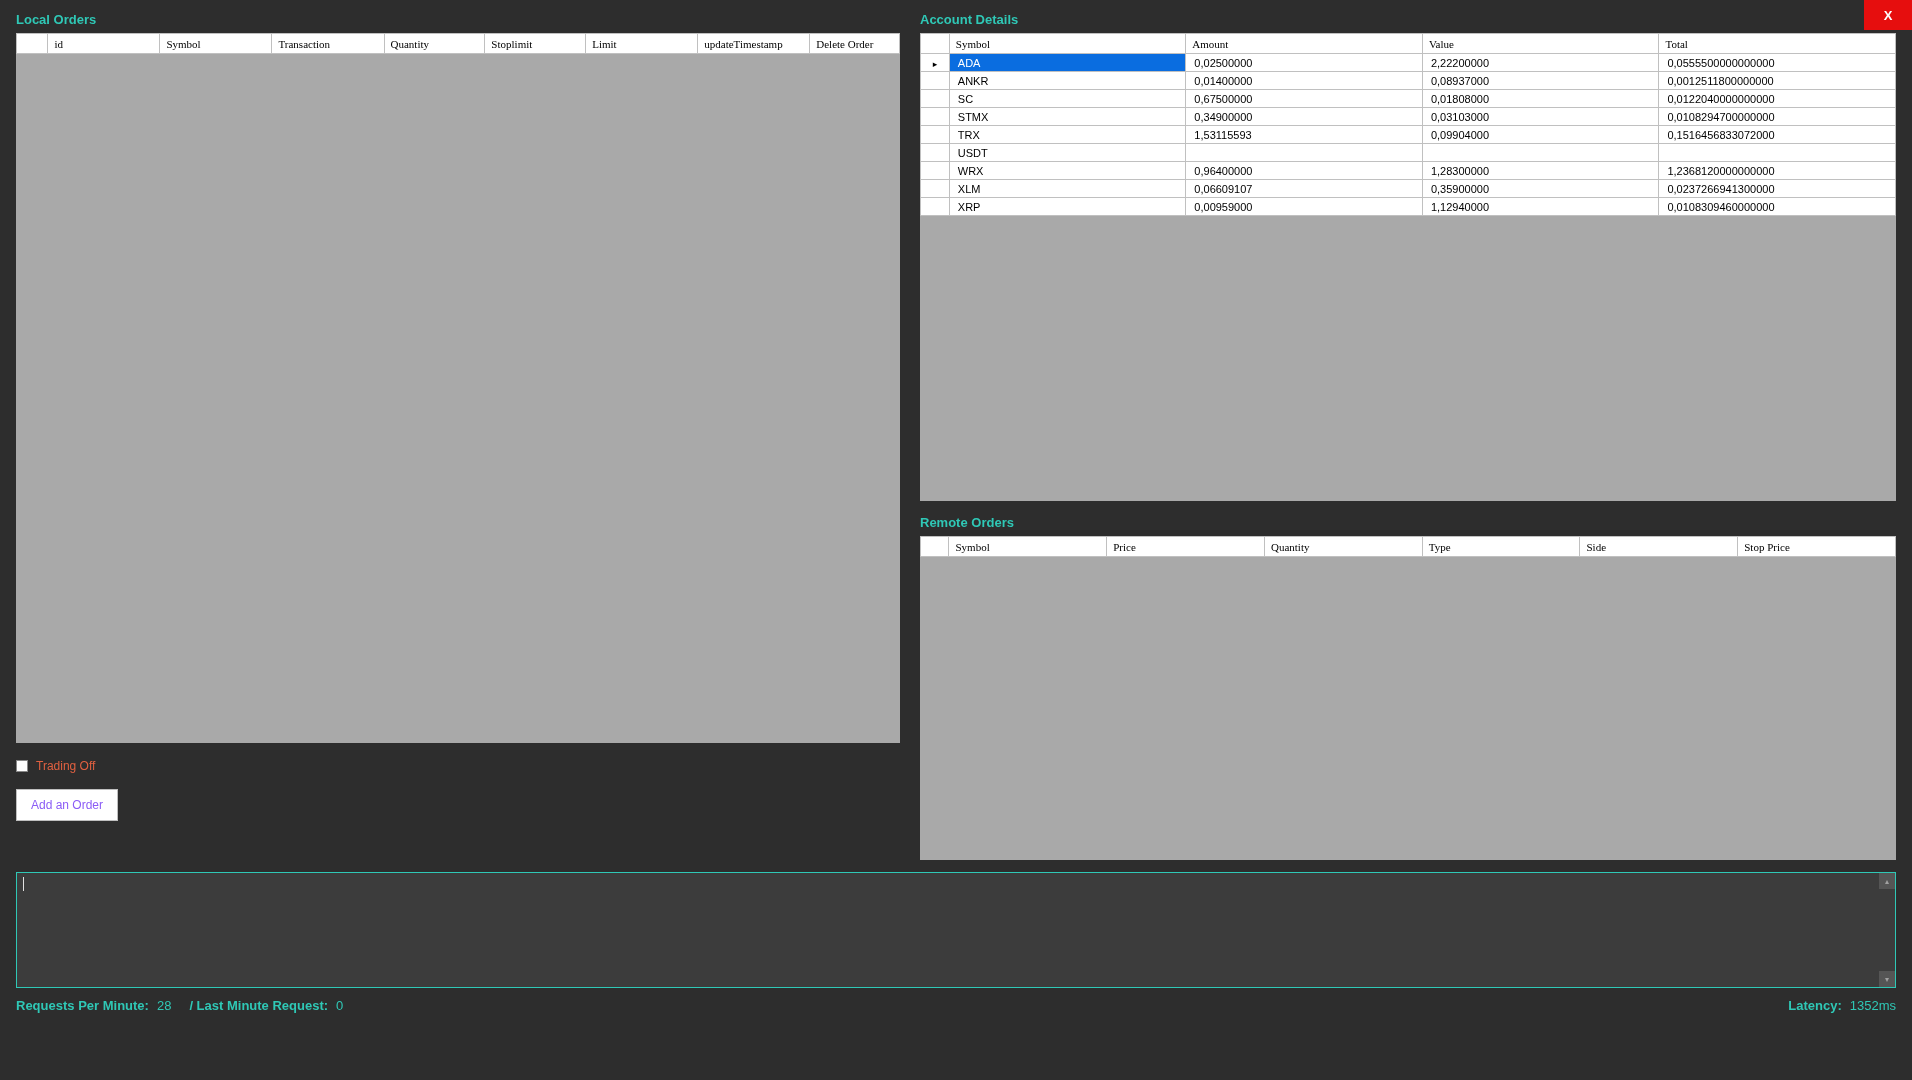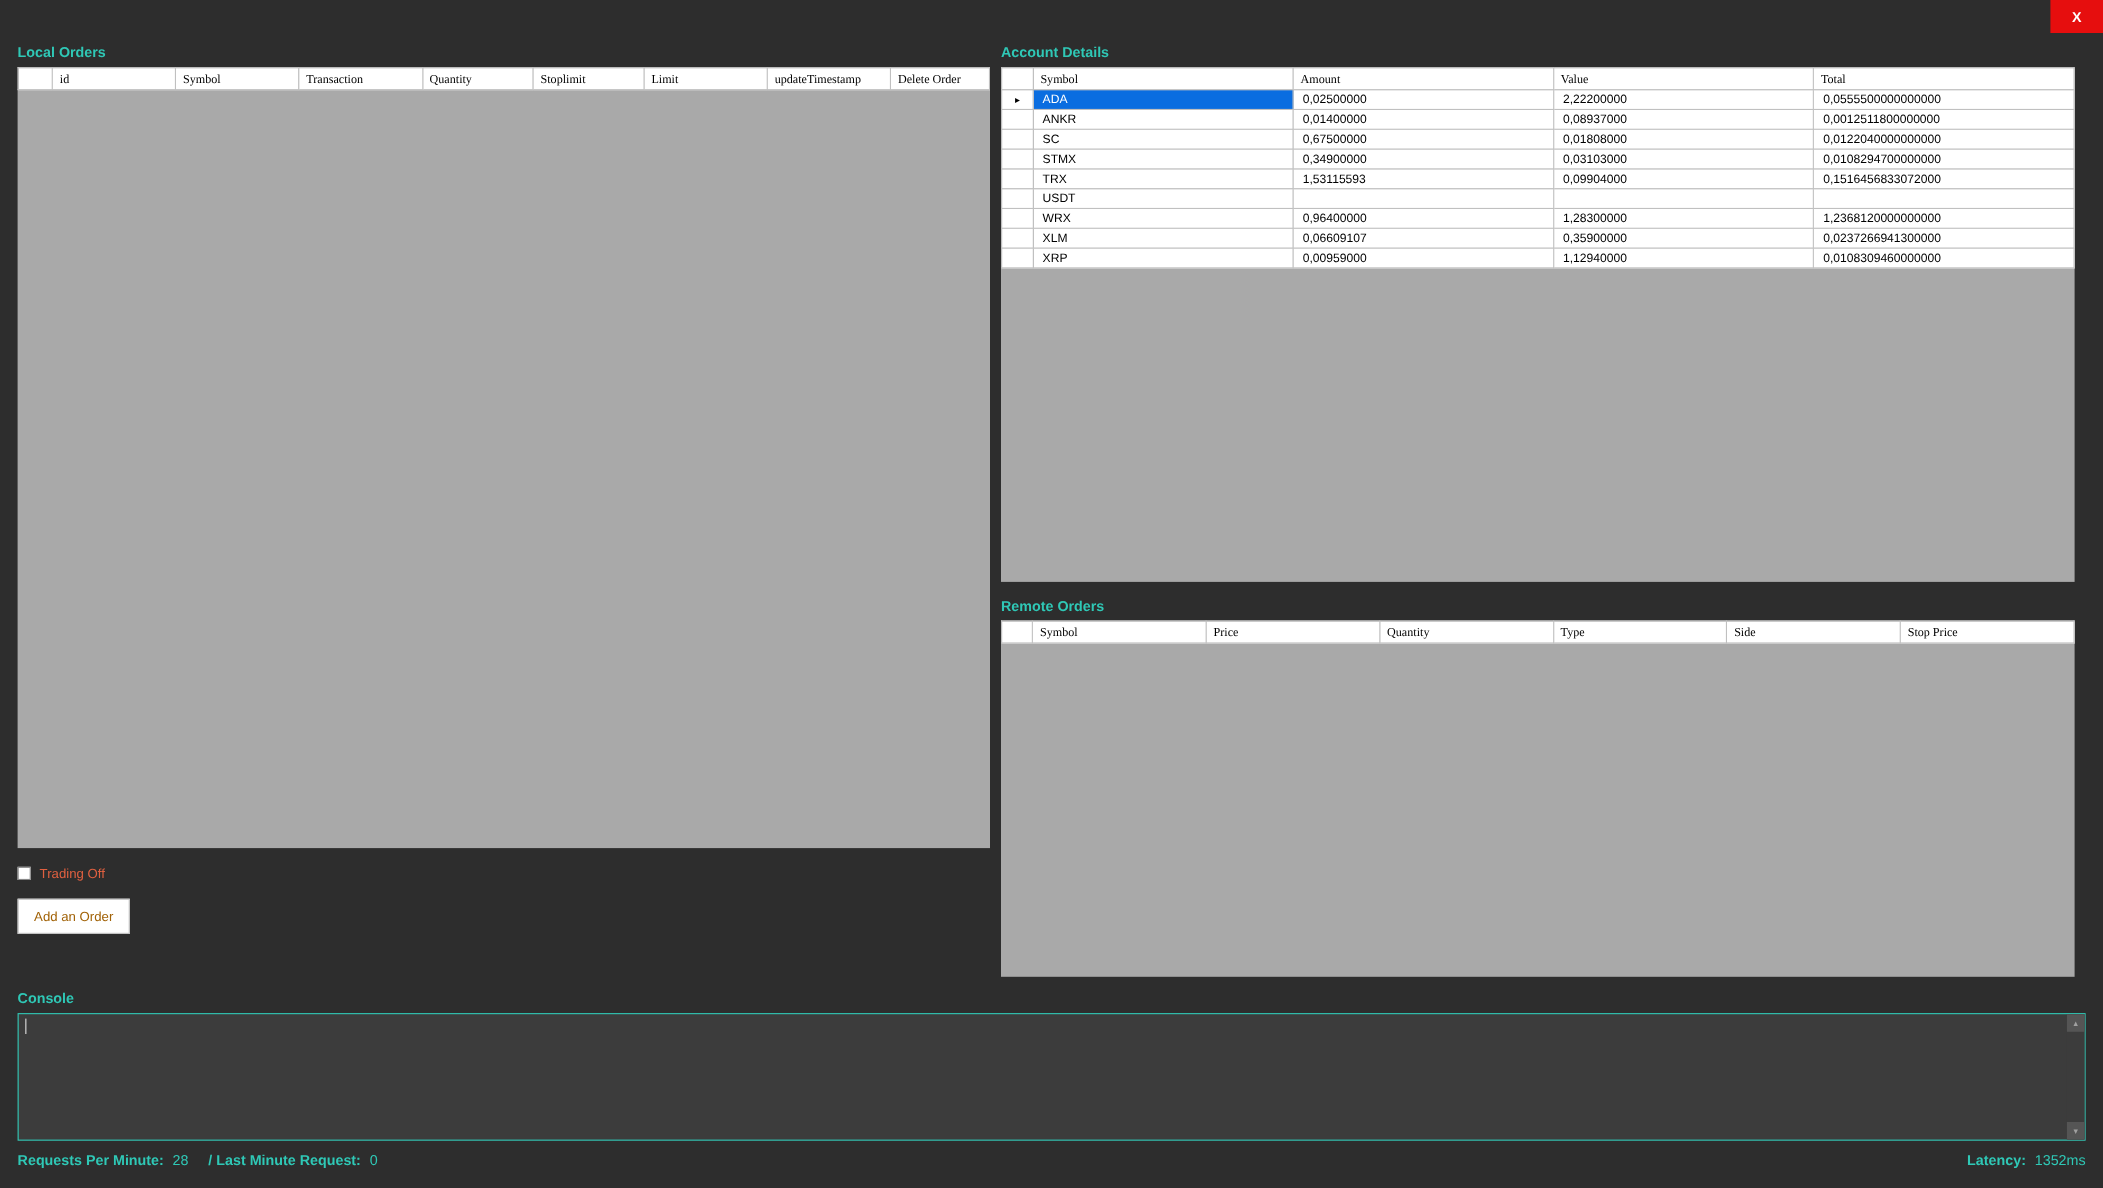--- a/index.html
+++ b/index.html
@@ -34,23 +34,22 @@
     cursor: pointer;
   }
   .section-title {
     color: #2fc8b6;
     font-weight: 600;
     font-size: 13px;
     margin-bottom: 6px;
   }
   .top-row {
     display: flex;
-    gap: 10px;
+    gap: 20px;
     margin-bottom: 6px;
-    margin-top: 28px;
   }
   .left-col {
     width: 884px;
   }
   .right-col {
     width: 976px;
   }
   .grid-wrapper {
     background: #a9a9a9;
     position: relative;
@@ -115,21 +114,21 @@
   .checkbox {
     width: 12px;
     height: 12px;
     background: #fff;
     border: 1px solid #888;
     cursor: pointer;
   }
   .add-order-btn {
     margin-top: 16px;
     background: #fff;
-    color: #a16207;
+    color: #8b5cf6;
     border: 1px solid #bfbfbf;
     padding: 8px 14px;
     font-size: 12px;
     cursor: pointer;
   }
   .console-section {
     margin-top: 12px;
   }
   .console-box {
     width: 1880px;
@@ -316,21 +315,20 @@
               <th style="width:155px">Side</th>
               <th style="width:155px">Stop Price</th>
             </tr>
           </thead>
         </table>
       </div>
     </div>
   </div>
 
   <div class="console-section">
-    <div class="section-title">Console</div>
     <div class="console-box">
       <span class="text-cursor"></span>
       <div class="console-scroll">
         <div class="sbtn">▴</div>
         <div class="sbtn">▾</div>
       </div>
     </div>
   </div>
 
   <div class="status-bar">

